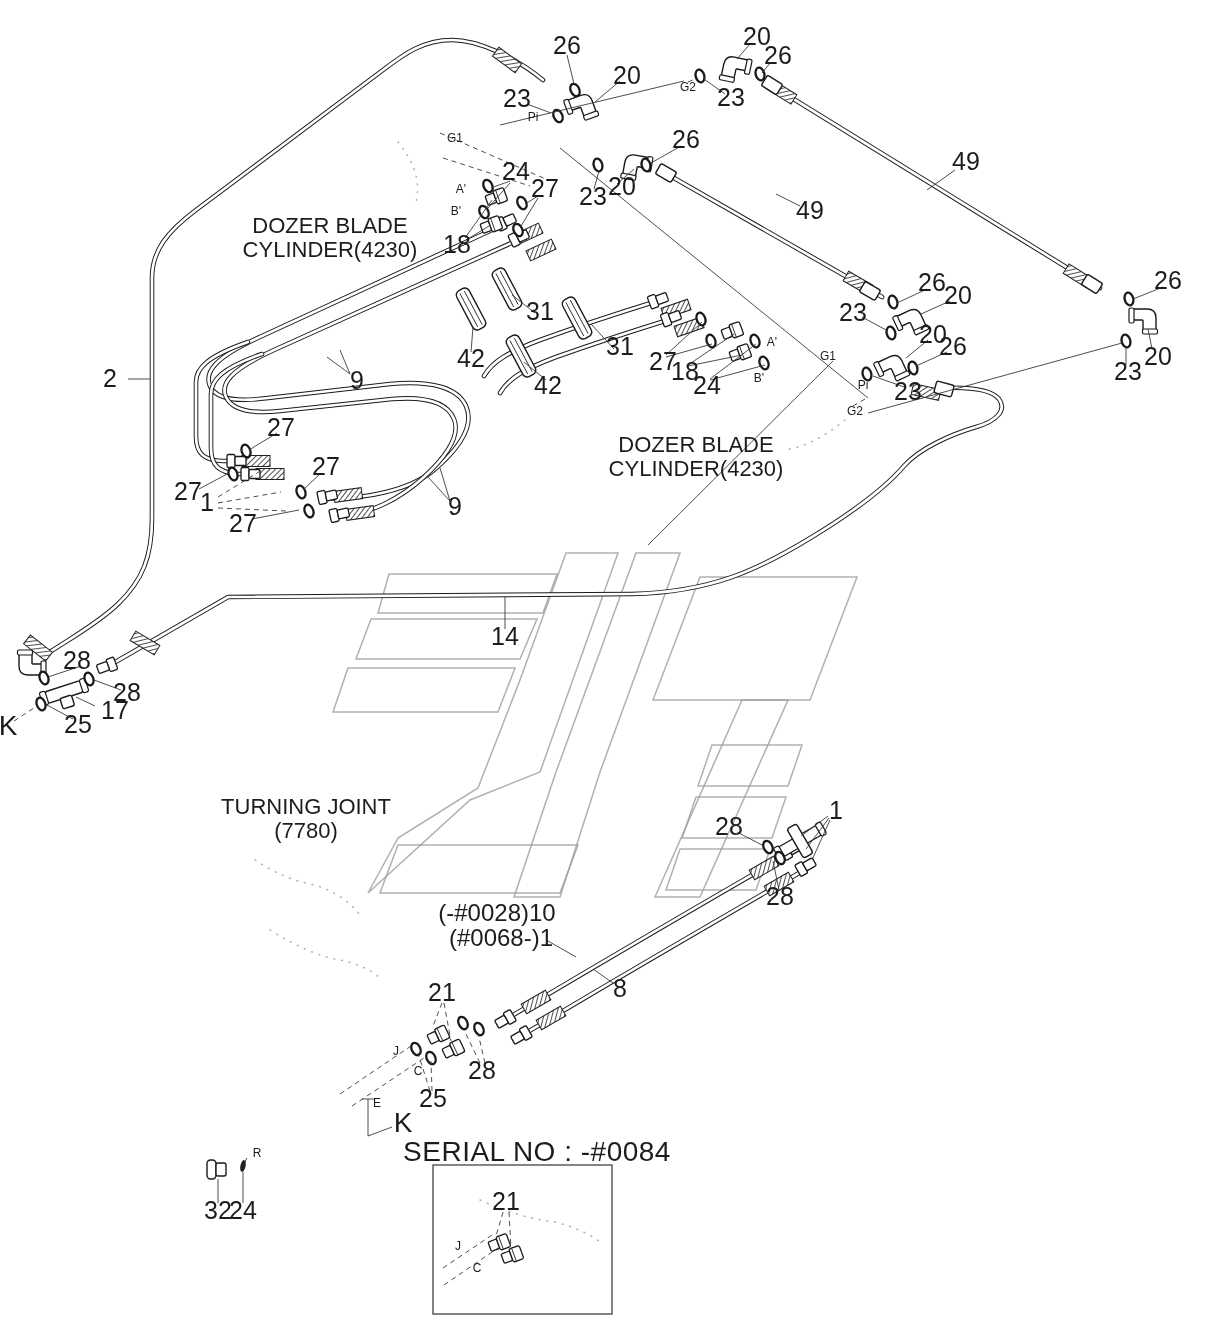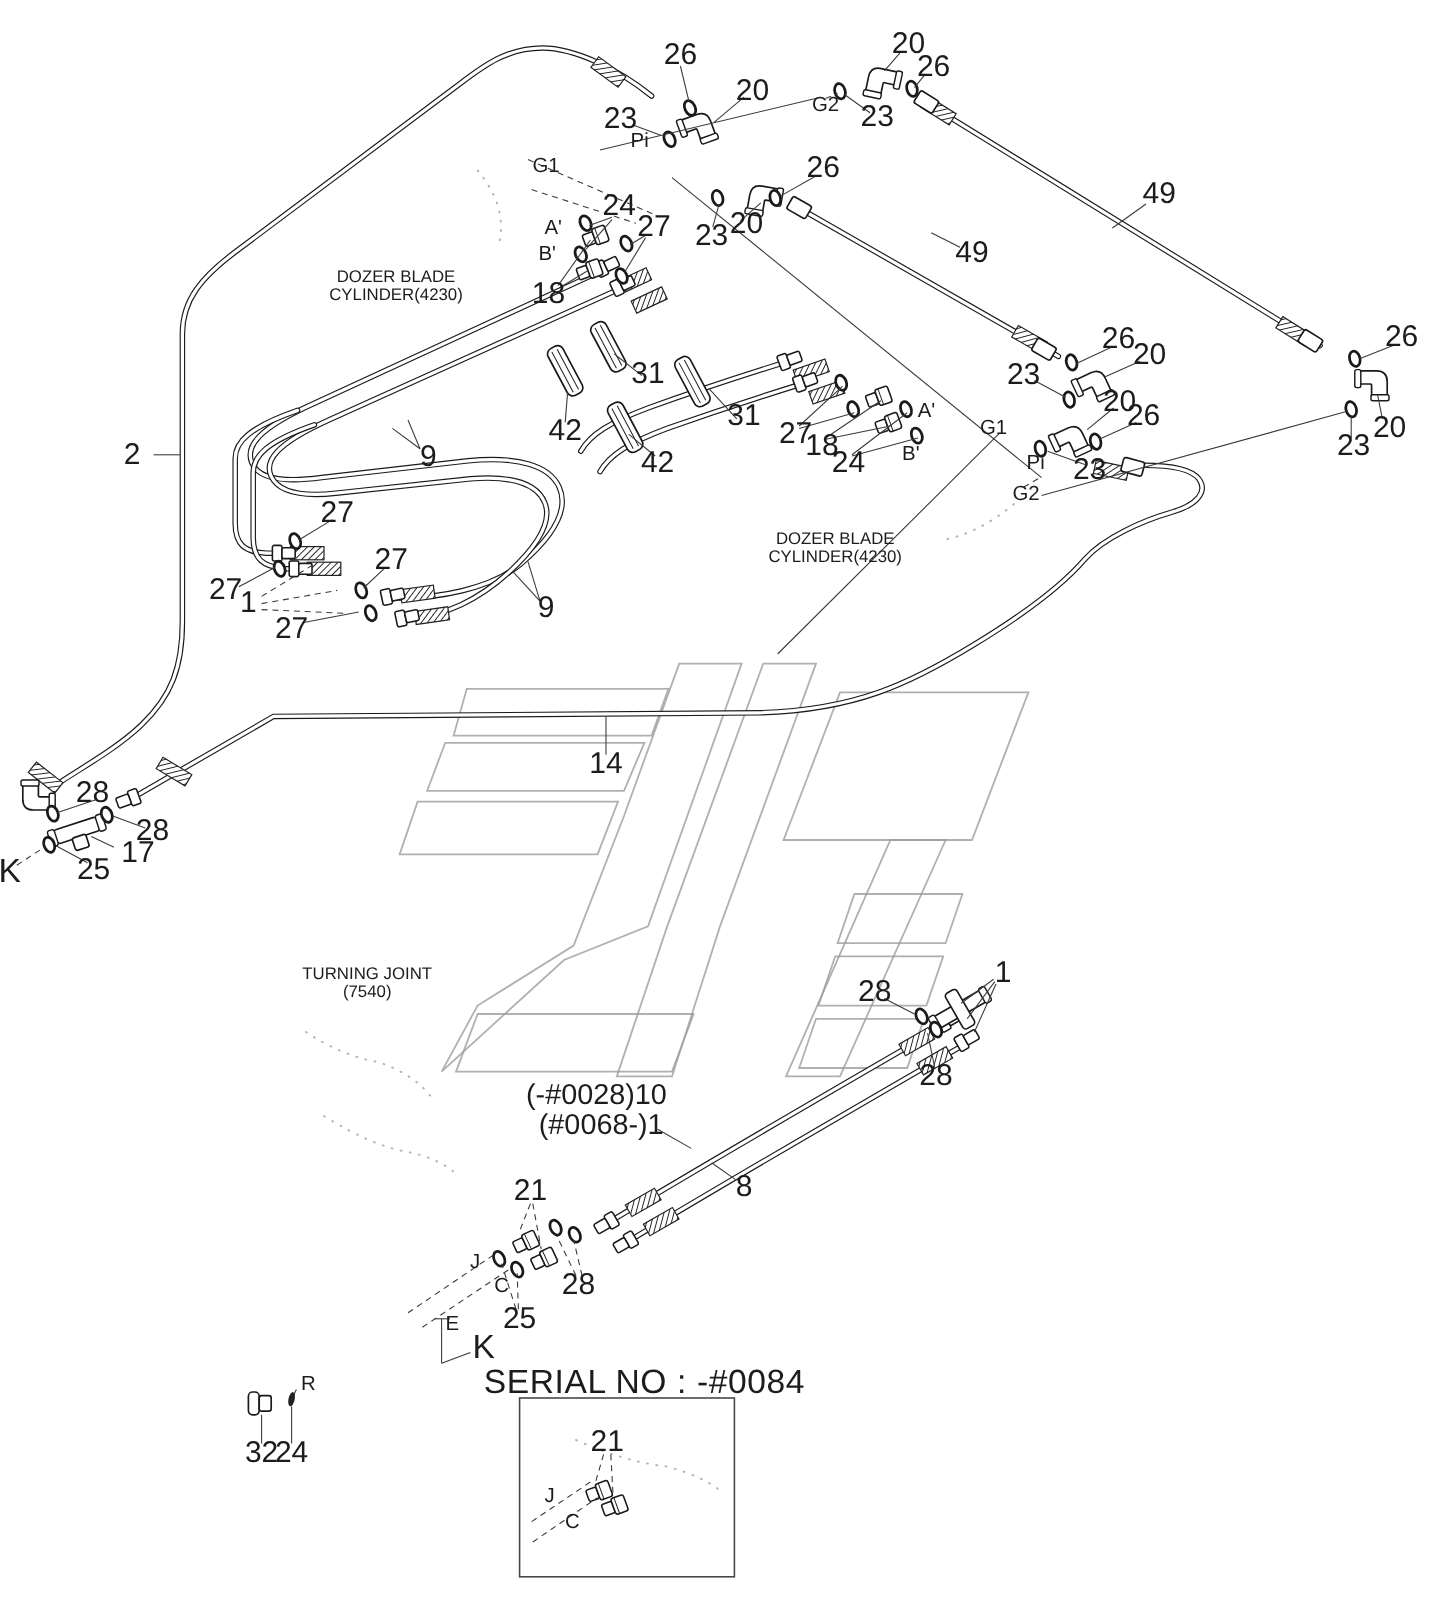--- a/index.html
+++ b/index.html
@@ -4,22 +4,22 @@
 <style>
   html,body{margin:0;padding:0;background:#fff;}
   #canvas{position:relative;width:1209px;height:1338px;background:#fff;overflow:hidden;
           font-family:"Liberation Sans",sans-serif;border-radius:16px;}
   #art{position:absolute;left:0;top:0;}
   #labels{position:absolute;left:0;top:0;width:100%;height:100%;}
   .lbl{position:absolute;transform:translate(-50%,-50%);color:#1c1c1c;white-space:pre-line;
        text-align:center;line-height:1.1;}
   .num{font-size:25px;}
   .big{font-size:28px;}
-  .ref{font-size:17px;text-align:center;}
-  .note{font-size:14px;}
+  .ref{font-size:12px;text-align:center;}
+  .note{font-size:22px;}
   .serial{font-size:28px;letter-spacing:0.5px;}
   .variant{font-size:24px;}
   .tube-o{stroke:#1a1a1a;stroke-width:4.6;fill:none;stroke-linecap:round;}
   .tube-i{stroke:#ffffff;stroke-width:2.7;fill:none;stroke-linecap:round;}
   .wire{stroke:#3a3a3a;stroke-width:0.9;fill:none;}
   .dash{stroke:#3a3a3a;stroke-width:0.9;fill:none;stroke-dasharray:5 4;}
   .wm{stroke:#9c9c9c;stroke-width:1.5;fill:none;opacity:.8;}
   .spk{stroke:#8a8a8a;stroke-width:1.6;fill:none;stroke-dasharray:0.8 7;stroke-linecap:round;opacity:.65;}
 </style>
 </head>
@@ -370,21 +370,21 @@
       <div class="lbl num" style="left: 207px; top: 503px;">1</div>
       <div class="lbl num" style="left: 243px; top: 524px;">27</div>
       <div class="lbl num" style="left: 326px; top: 467px;">27</div>
       <div class="lbl num" style="left: 77px; top: 661px;">28</div>
       <div class="lbl num" style="left: 127px; top: 693px;">28</div>
       <div class="lbl num" style="left: 115px; top: 711px;">17</div>
       <div class="lbl num" style="left: 78px; top: 725px;">25</div>
       <div class="lbl big" style="left: 8px; top: 726px;">K</div>
       <div class="lbl num" style="left: 505px; top: 637px; text-align: center;">14</div>
       <div class="lbl note" style="left: 306px; top: 819px;">TURNING JOINT
-(7540)</div>
+(7780)</div>
       <div class="lbl num" style="left: 836px; top: 811px;">1</div>
       <div class="lbl num" style="left: 729px; top: 827px;">28</div>
       <div class="lbl num" style="left: 780px; top: 897px;">28</div>
       <div class="lbl variant" style="left: 497px; top: 913px;">(-#0028)10</div>
       <div class="lbl variant" style="left: 501px; top: 938px;">(#0068-)1</div>
       <div class="lbl num" style="left: 620px; top: 989px;">8</div>
       <div class="lbl num" style="left: 442px; top: 993px;">21</div>
       <div class="lbl num" style="left: 482px; top: 1071px;">28</div>
       <div class="lbl num" style="left: 433px; top: 1099px;">25</div>
       <div class="lbl ref" style="left: 396px; top: 1052px;">J</div>

